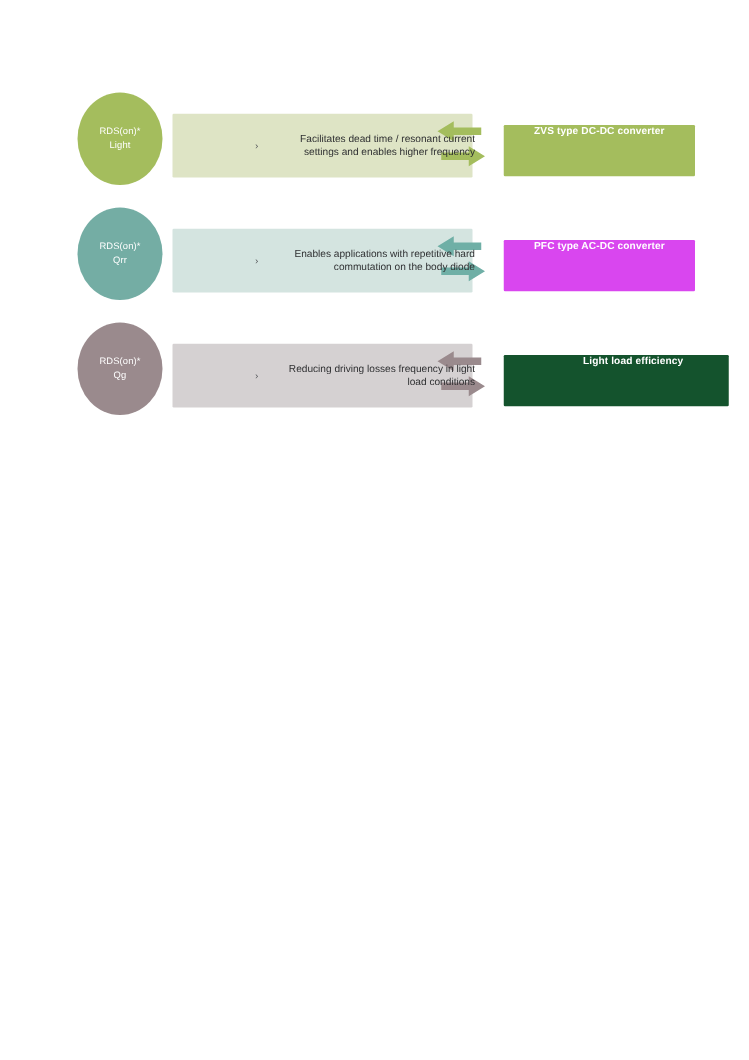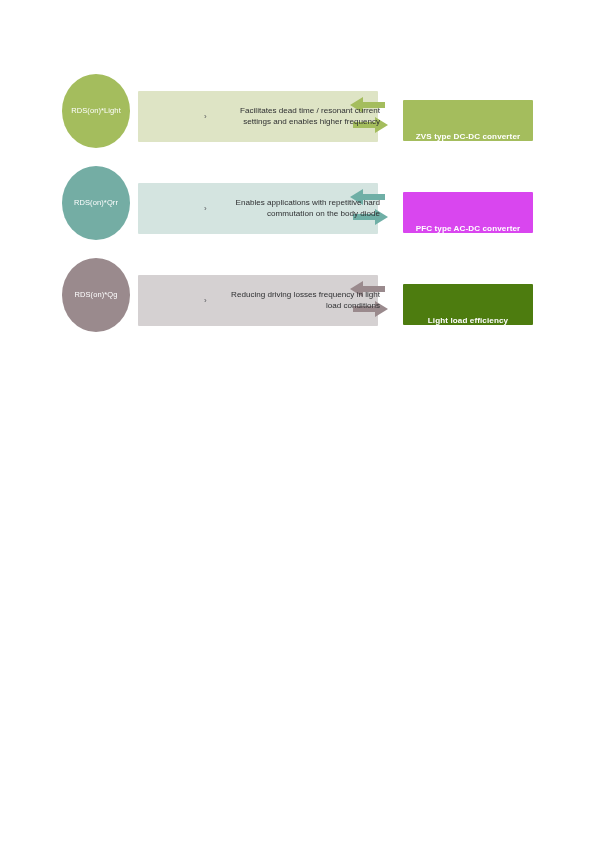--- a/index.html
+++ b/index.html
@@ -55,21 +55,21 @@
 
   
   .bubble {
     position: absolute;
     left: 0px;
     top: -8px;
     width: 68px;
     height: 74px;
     border-radius: 50%;
     display: flex;
-    flex-direction: row;
+    flex-direction: column;
     align-items: center;
     justify-content: center;
     color: #ffffff;
     font-size: 7.5px;
     line-height: 1.45;
     text-align: center;
     letter-spacing: 0.1px;
     z-index: 3;
   }
   .bubble .l1 { display: block; }
@@ -115,24 +115,24 @@
     width: 44px;
     height: 42px;
   }
   .arrows svg { display: block; width: 44px; height: 42px; }
 
   
   .resultbox {
     position: absolute;
     left: 341px;
     top: 18px;
-    width: 130px;
+    width: 153px;
     height: 41px;
     display: flex;
-    align-items: flex-end;
+    align-items: flex-start;
     justify-content: center;
     color: #ffffff;
     font-size: 8.1px;
     font-weight: bold;
     letter-spacing: 0.1px;
     text-align: center;
     border-radius: 1px;
   }
 
   
@@ -218,21 +218,21 @@
         <span class="desc-text">Reducing driving losses frequency in light load conditions</span>
       </div>
 
       <div class="arrows">
         <svg viewBox="0 0 44 42" xmlns="http://www.w3.org/2000/svg" aria-hidden="true">
           <path d="M16 3 L3 11 L16 19 L16 14 L38 14 L38 8 L16 8 Z" fill="#9a8a8d"></path>
           <path d="M28 23 L41 31 L28 39 L28 34 L6 34 L6 28 L28 28 Z" fill="#9a8a8d"></path>
         </svg>
       </div>
 
-      <div class="resultbox" style="background:#4d7c0f;">
+      <div class="resultbox" style="background:#14532d;padding-left:27px;">
         <span>Light load efficiency</span>
       </div>
     </div>
 
   </div>
 
 
 </div>
 
 </body></html>

